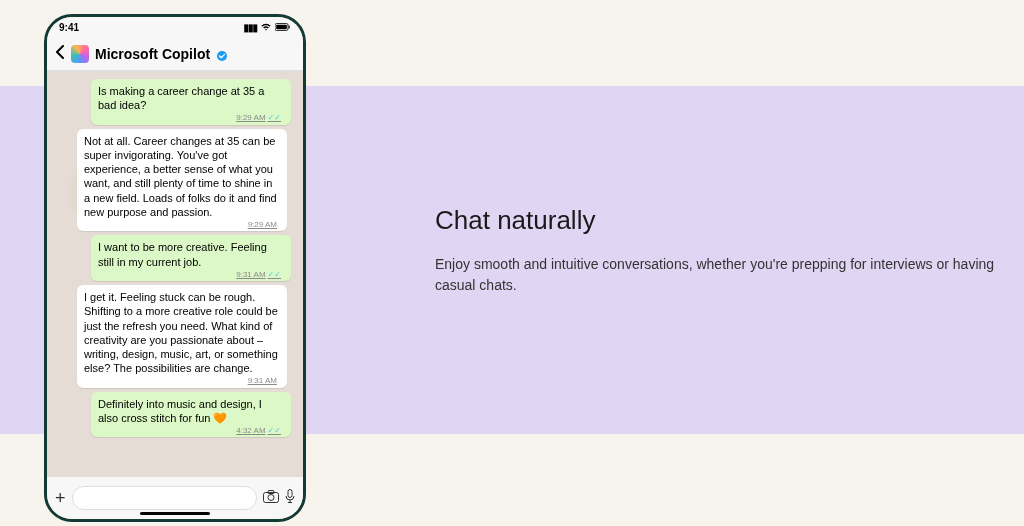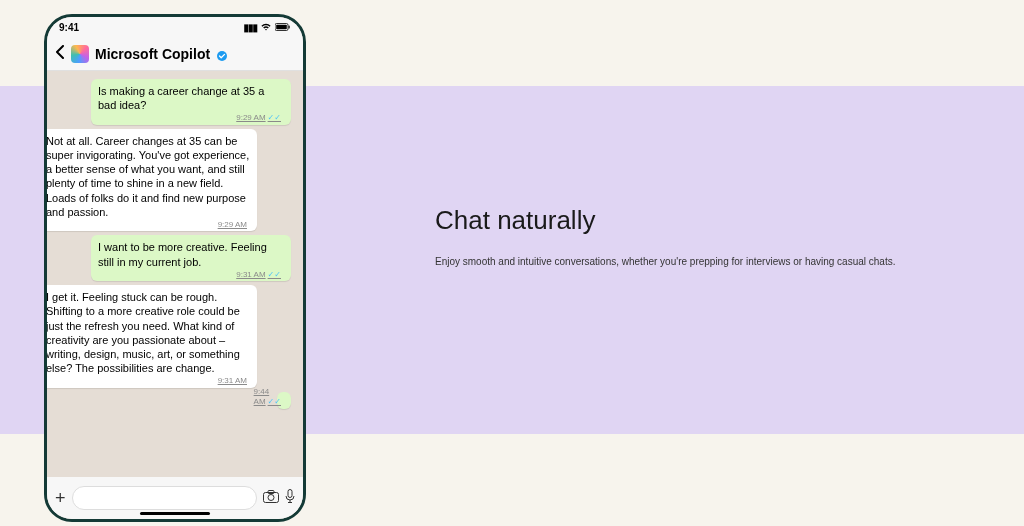--- a/index.html
+++ b/index.html
@@ -25,21 +25,21 @@
       left: 435px;
       right: 22px;
       color: #1a1a1a;
     }
     .content h2 {
       font-size: 26px;
       font-weight: 400;
       margin-bottom: 18px;
     }
     .content p {
-      font-size: 10px;
+      font-size: 14px;
       line-height: 1.5;
       color: #333;
     }
     
     .phone {
       position: absolute;
       top: 14px;
       left: 44px;
       width: 262px;
       height: 508px;
@@ -114,21 +114,21 @@
     .bubble.out .checks { color: #4fc3f7; font-size: 8px; margin-left: 2px; }
     .bubble.in {
       background: #ffffff;
       margin-right: auto;
       margin-left: 8px;
       max-width: 218px;
       left: -16px;
       padding-left: 7px;
       padding-right: 7px;
     }
-    .msg-row { display: flex; }
+    .msg-row { display: flex; margin-left: 38px; }
     .msg-row.out { justify-content: flex-end; }
     .msg-row.in { justify-content: flex-end; }
     
     .inputbar {
       position: absolute;
       bottom: 0;
       left: 0; right: 0;
       height: 42px;
       background: #f7f7f7;
       display: flex;
@@ -225,21 +225,22 @@
       </div>
     </div>
     <div class="msg-row in">
       <div class="bubble in">
         <span>I get it. Feeling stuck can be rough. Shifting to a more creative role could be just the refresh you need. What kind of creativity are you passionate about – writing, design, music, art, or something else? The possibilities are change.</span>
         <span class="time">9:31 AM</span>
       </div>
     </div>
     <div class="msg-row out">
       <div class="bubble out">
-        <span class="time"><span>9:44 AM</span><span class="checks">✓✓</span></span>
+        <span>Definitely into music and design, I also cross stitch for fun 🧡</span>
+        <span class="time"><span>4:32 AM</span><span class="checks">✓✓</span></span>
       </div>
     </div>
   </div>
 
   <div class="inputbar">
     <span class="plus">+</span>
     <div class="textinput"></div>
     <span class="icon">
       <svg width="16" height="13" viewBox="0 0 16 13">
           <rect x="0.5" y="2.5" width="15" height="10" rx="2" fill="none" stroke="#333" stroke-width="1"></rect>

